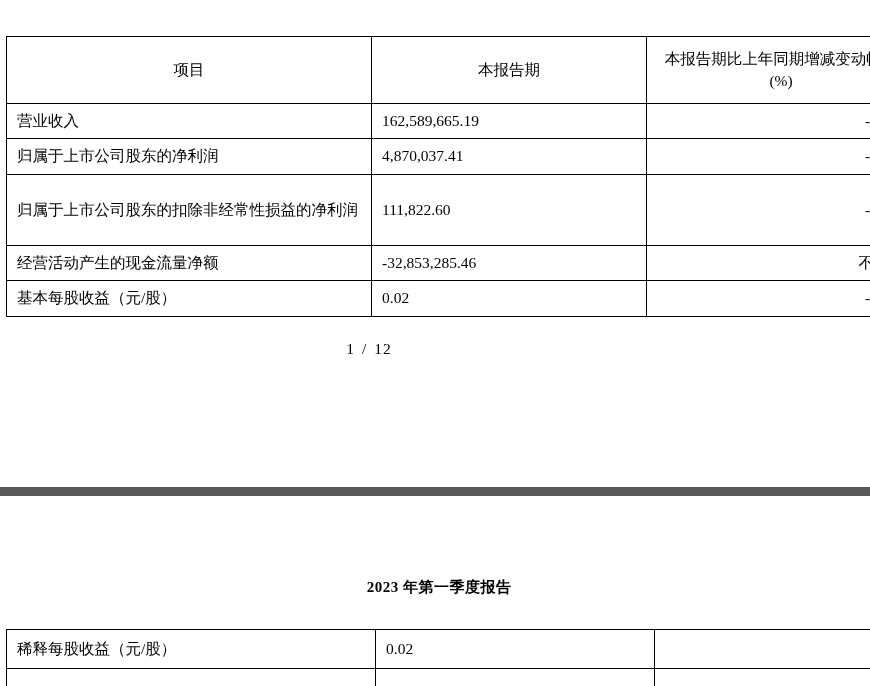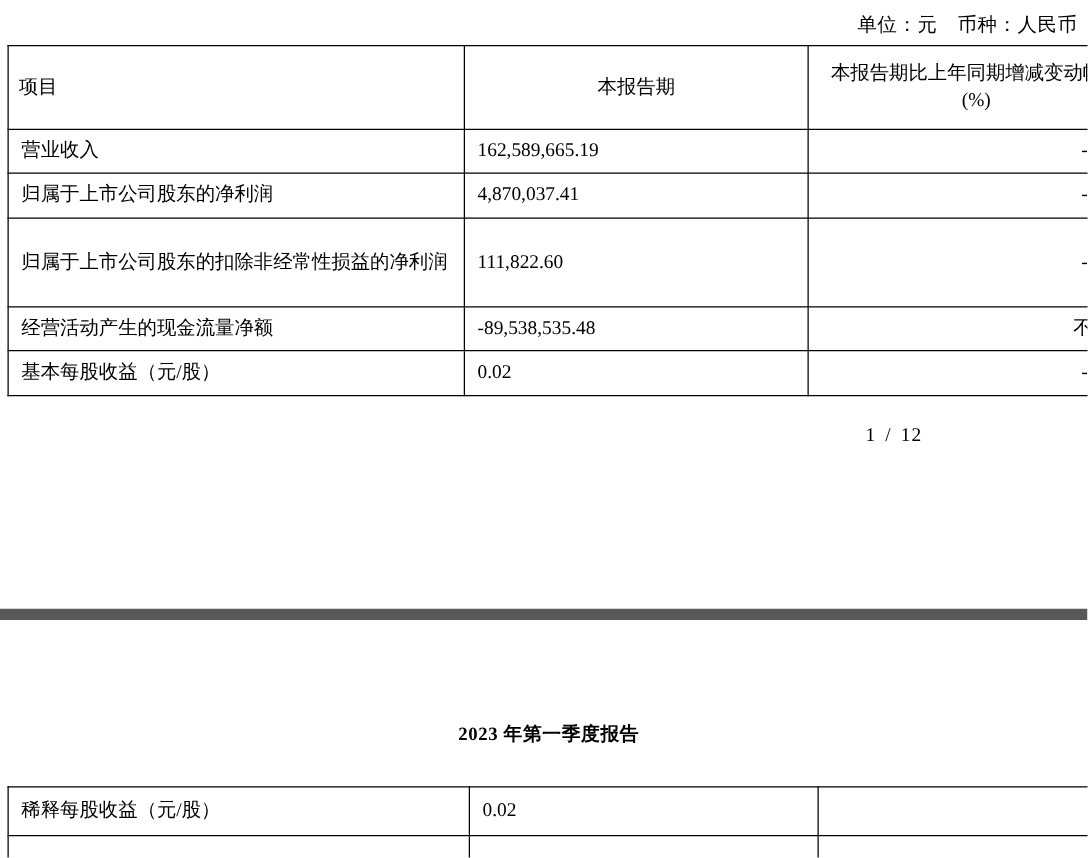--- a/index.html
+++ b/index.html
@@ -44,35 +44,36 @@
     border: 1px solid #000000;
     font-size: 15.5px;
     padding: 6px 10px;
     vertical-align: middle;
     line-height: 1.45;
   }
   td.c-item { width: 348px; text-align: left; }
   td.c-period { width: 258px; }
   td.c-change { width: 252px; text-align: right; }
   tr.head td {
+    text-align: center;
     vertical-align: middle;
     height: 58px;
     padding: 4px 8px;
   }
   tr.head td.c-period { text-align: center; }
   tr.head td.c-change { text-align: center; }
   .row-tall td { height: 58px; margin-top: 24px; }
   .v-bottom { vertical-align: bottom; }
   .v-top { vertical-align: top; }
   .pagenum {
     position: absolute;
     top: 340px;
     left: 0;
     width: 738px;
-    text-align: right;
+    text-align: center;
     font-size: 15.5px;
     letter-spacing: 1px;
   }
   .pagenum .sep { display: inline-block; padding: 0 7px; }
   .page-gap-bar {
     position: absolute;
     left: 0;
     top: 487px;
     width: 870px;
     height: 9px;
@@ -103,23 +104,20 @@
     vertical-align: middle;
     line-height: 1.45;
   }
   table.fin2 tr td { height: 26px; margin-left: 38px; }
 </style>
 </head>
 <body>
 
 <div class="page">
 
-  <div class="unit-line">
-    <span>单位：元</span><span class="gap"></span><span>币种：人民币</span>
-  </div>
 
   <table class="fin">
     <tbody>
       <tr class="head">
         <td class="c-item">项目</td>
         <td class="c-period">本报告期</td>
         <td class="c-change">本报告期比上年同期增减变动幅度(%)</td>
       </tr>
       <tr>
         <td class="c-item">营业收入</td>
@@ -131,21 +129,21 @@
         <td class="c-period">4,870,037.41</td>
         <td class="c-change">-76.84</td>
       </tr>
       <tr class="row-tall">
         <td class="c-item v-top">归属于上市公司股东的扣除非经常性损益的净利润</td>
         <td class="c-period v-top">111,822.60</td>
         <td class="c-change v-bottom">-99.21</td>
       </tr>
       <tr>
         <td class="c-item">经营活动产生的现金流量净额</td>
-        <td class="c-period">-89,538,535.48</td>
+        <td class="c-period">-32,853,285.46</td>
         <td class="c-change">不适用</td>
       </tr>
       <tr>
         <td class="c-item">基本每股收益（元/股）</td>
         <td class="c-period">0.02</td>
         <td class="c-change">-77.78</td>
       </tr>
     </tbody>
   </table>
 

